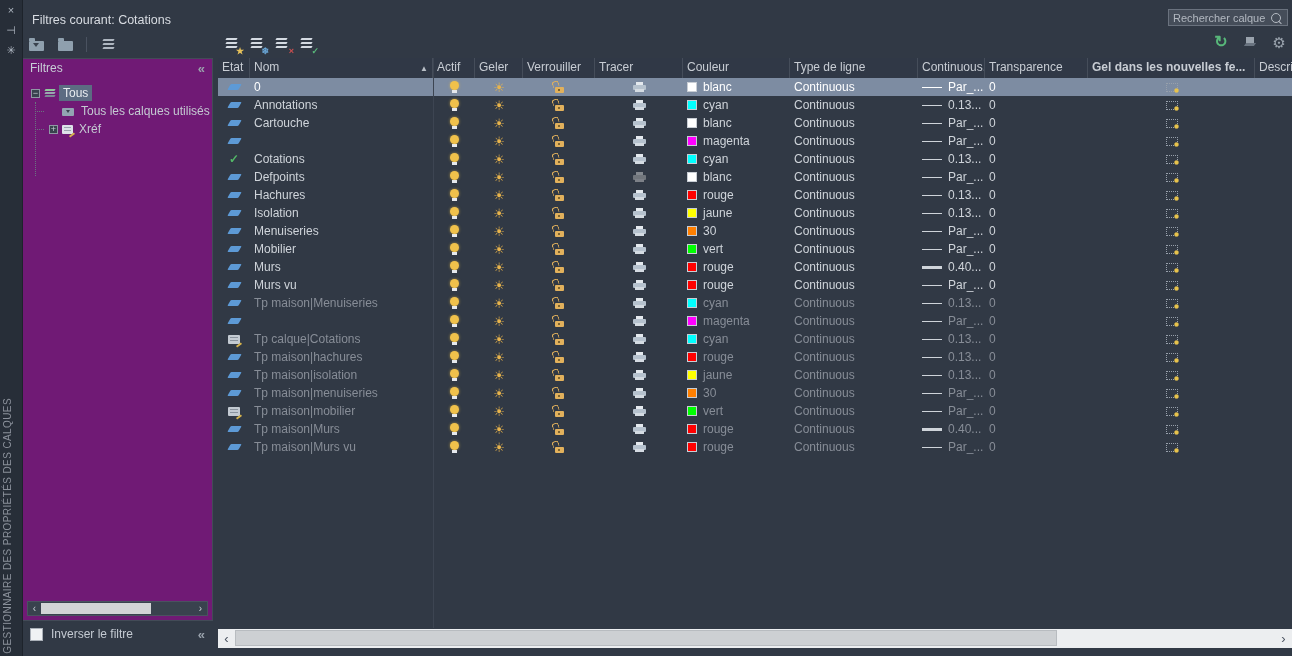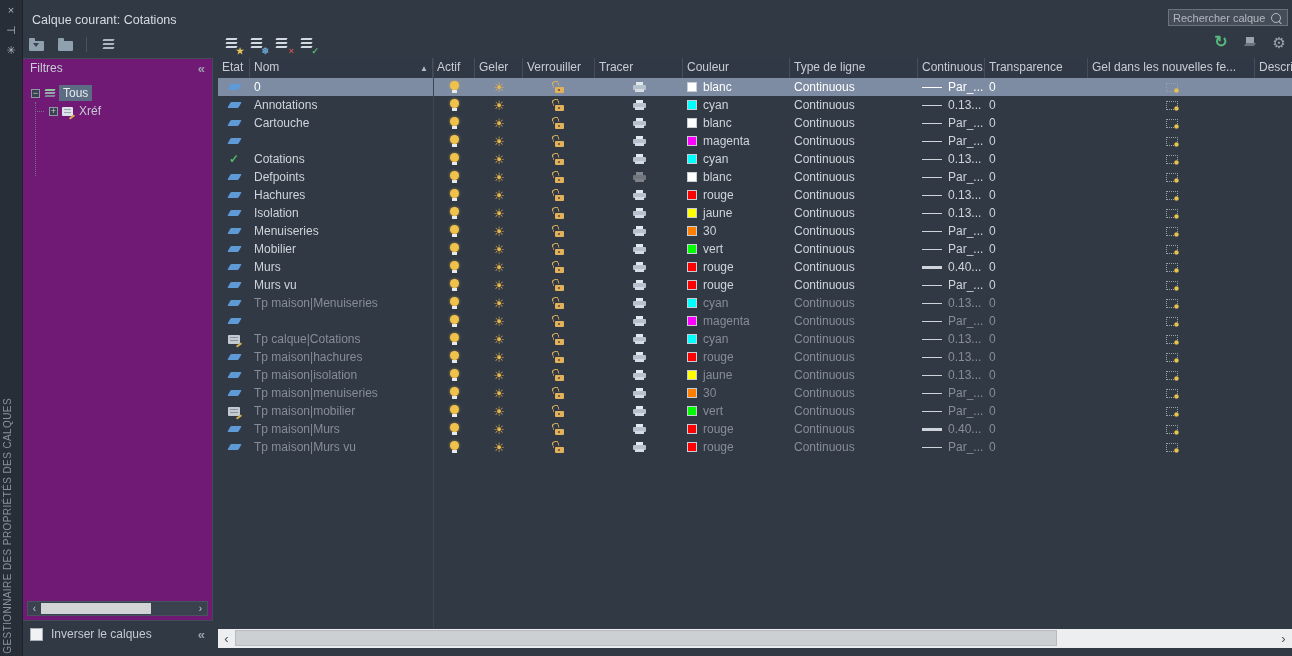--- a/index.html
+++ b/index.html
@@ -116,21 +116,21 @@
 
 <div id="app">
 
   <div class="left-strip">
     <div class="strip-btn">×</div>
     <div class="strip-btn">⊣</div>
     <div class="strip-btn">✳</div>
     <div class="vtitle">GESTIONNAIRE DES PROPRIÉTÉS DES CALQUES</div>
   </div>
 
-  <div class="title">Calque courant: Cotations</div>
+  <div class="title">Filtres courant: Cotations</div>
   <div class="search">
     <input placeholder="Rechercher calque" style="">
     <span class="mag"></span>
   </div>
 
   <div class="tb-left">
     <div class="tbtn">
         <span class="fold funnel"></span>
       </div>
     <div class="tbtn">
@@ -201,51 +201,56 @@
     <div class="t-row" style="padding-left: 8px;">
           <span class="xp">−</span>
           <span class="ti ti-layers">
             <i></i>
             <i></i>
             <i></i>
           </span>
           <span class="t-label tsel">Tous</span>
         </div>
         <div class="t-row child" style="padding-left: 26px;">
+          <span class="xp-sp"></span>
+          <span class="ti ti-filter"></span>
+          <span class="t-label">Tous les calques utilisés</span>
+        </div>
+        <div class="t-row child" style="padding-left: 26px;">
           <span class="xp">+</span>
           <span class="ti ti-xref"></span>
           <span class="t-label">Xréf</span>
         </div>
       </div>
     <div class="f-scroll">
       <span class="f-arrow">‹</span>
       <span class="f-track">
           <span class="f-thumb"></span>
         </span>
       <span class="f-arrow">›</span>
     </div>
   </div>
   <div class="invert">
     <span class="cb"></span>
-    <span class="lbl">Inverser le calques</span>
+    <span class="lbl">Inverser le filtre</span>
     <span class="chev">«</span>
   </div>
 
   <div class="t-header">
       <div class="th" style="width: 32px;"><span>Etat</span></div>
       <div class="th" style="width: 183px;"><span>Nom</span><span class="sort">▲</span></div>
       <div class="th" style="width: 42px;"><span>Actif</span></div>
       <div class="th" style="width: 48px;"><span>Geler</span></div>
       <div class="th" style="width: 72px;"><span>Verrouiller</span></div>
       <div class="th" style="width: 88px;"><span>Tracer</span></div>
       <div class="th" style="width: 107px;"><span>Couleur</span></div>
       <div class="th" style="width: 128px;"><span>Type de ligne</span></div>
       <div class="th" style="width: 67px;"><span>Continuous...</span></div>
       <div class="th" style="width: 103px;"><span>Transparence</span></div>
-      <div class="th" style="width: 167px;"><span>Gel dans les nouvelles fe...</span></div>
+      <div class="th" style="width: 167px; font-weight: bold;"><span>Gel dans les nouvelles fe...</span></div>
       <div class="th" style="width: 103px;"><span>Descript</span></div>
     </div>
   <div class="t-body">
       <div class="row sel">
         <div class="cell cc" style="width: 32px;">
           <span class="i-layer"></span>
         </div>
         <div class="cell" style="width: 183px;">0</div>
         <div class="cell cc" style="width: 42px;">
           <span class="i-bulb"></span>

